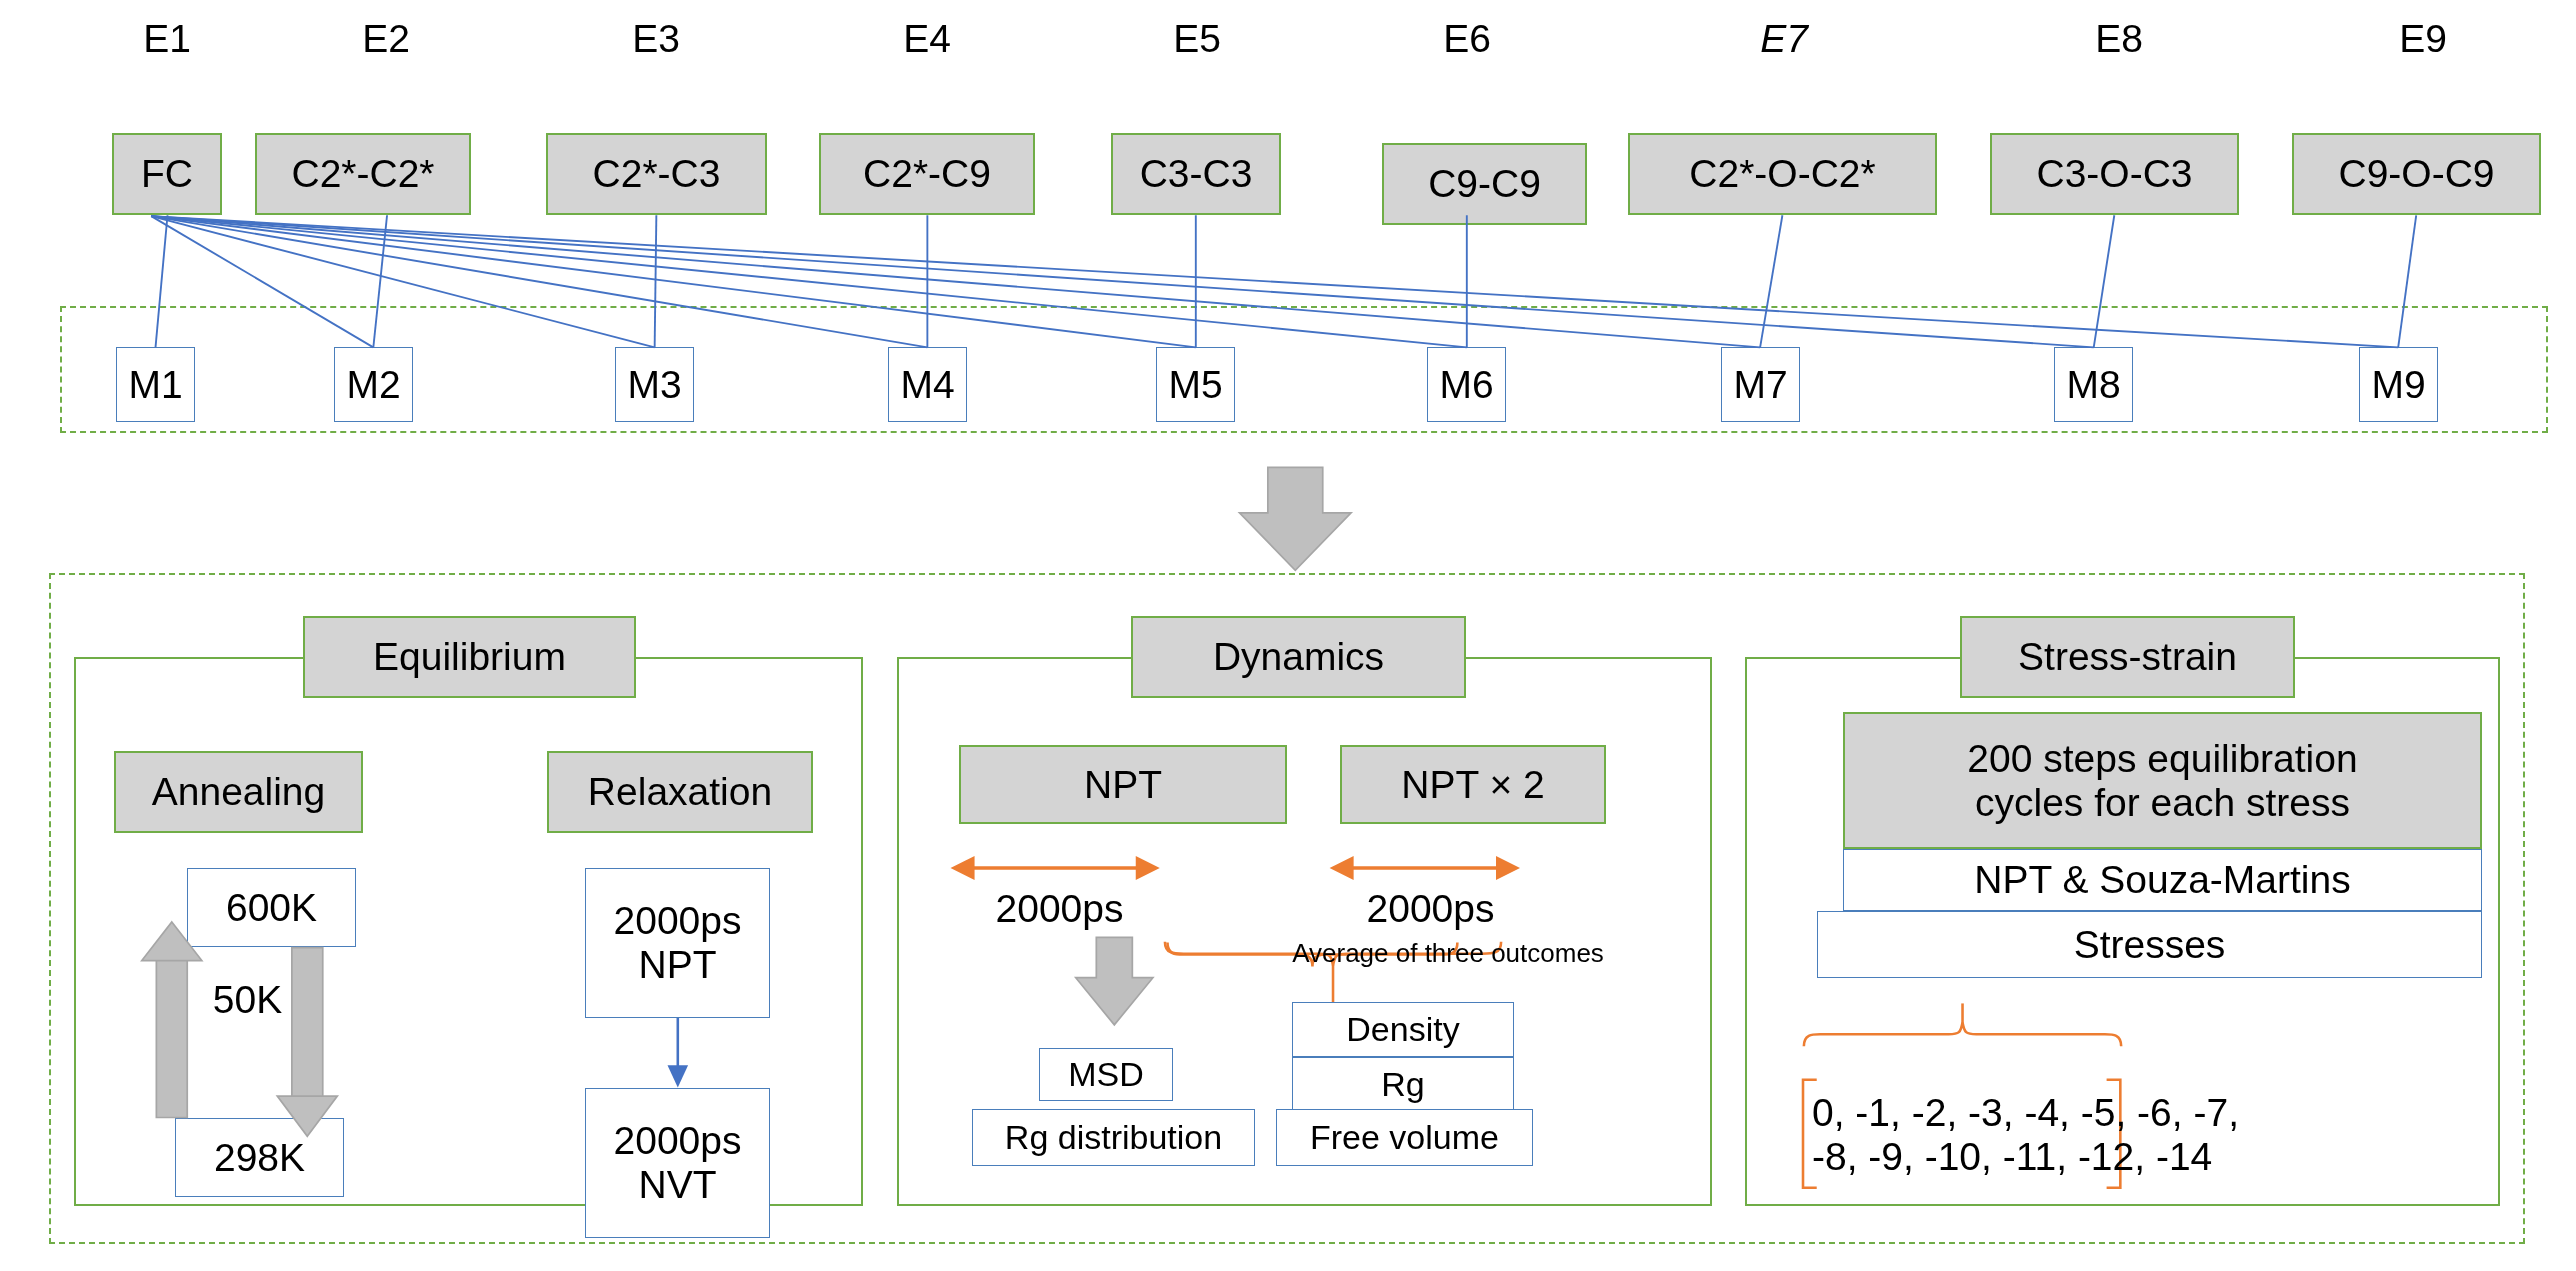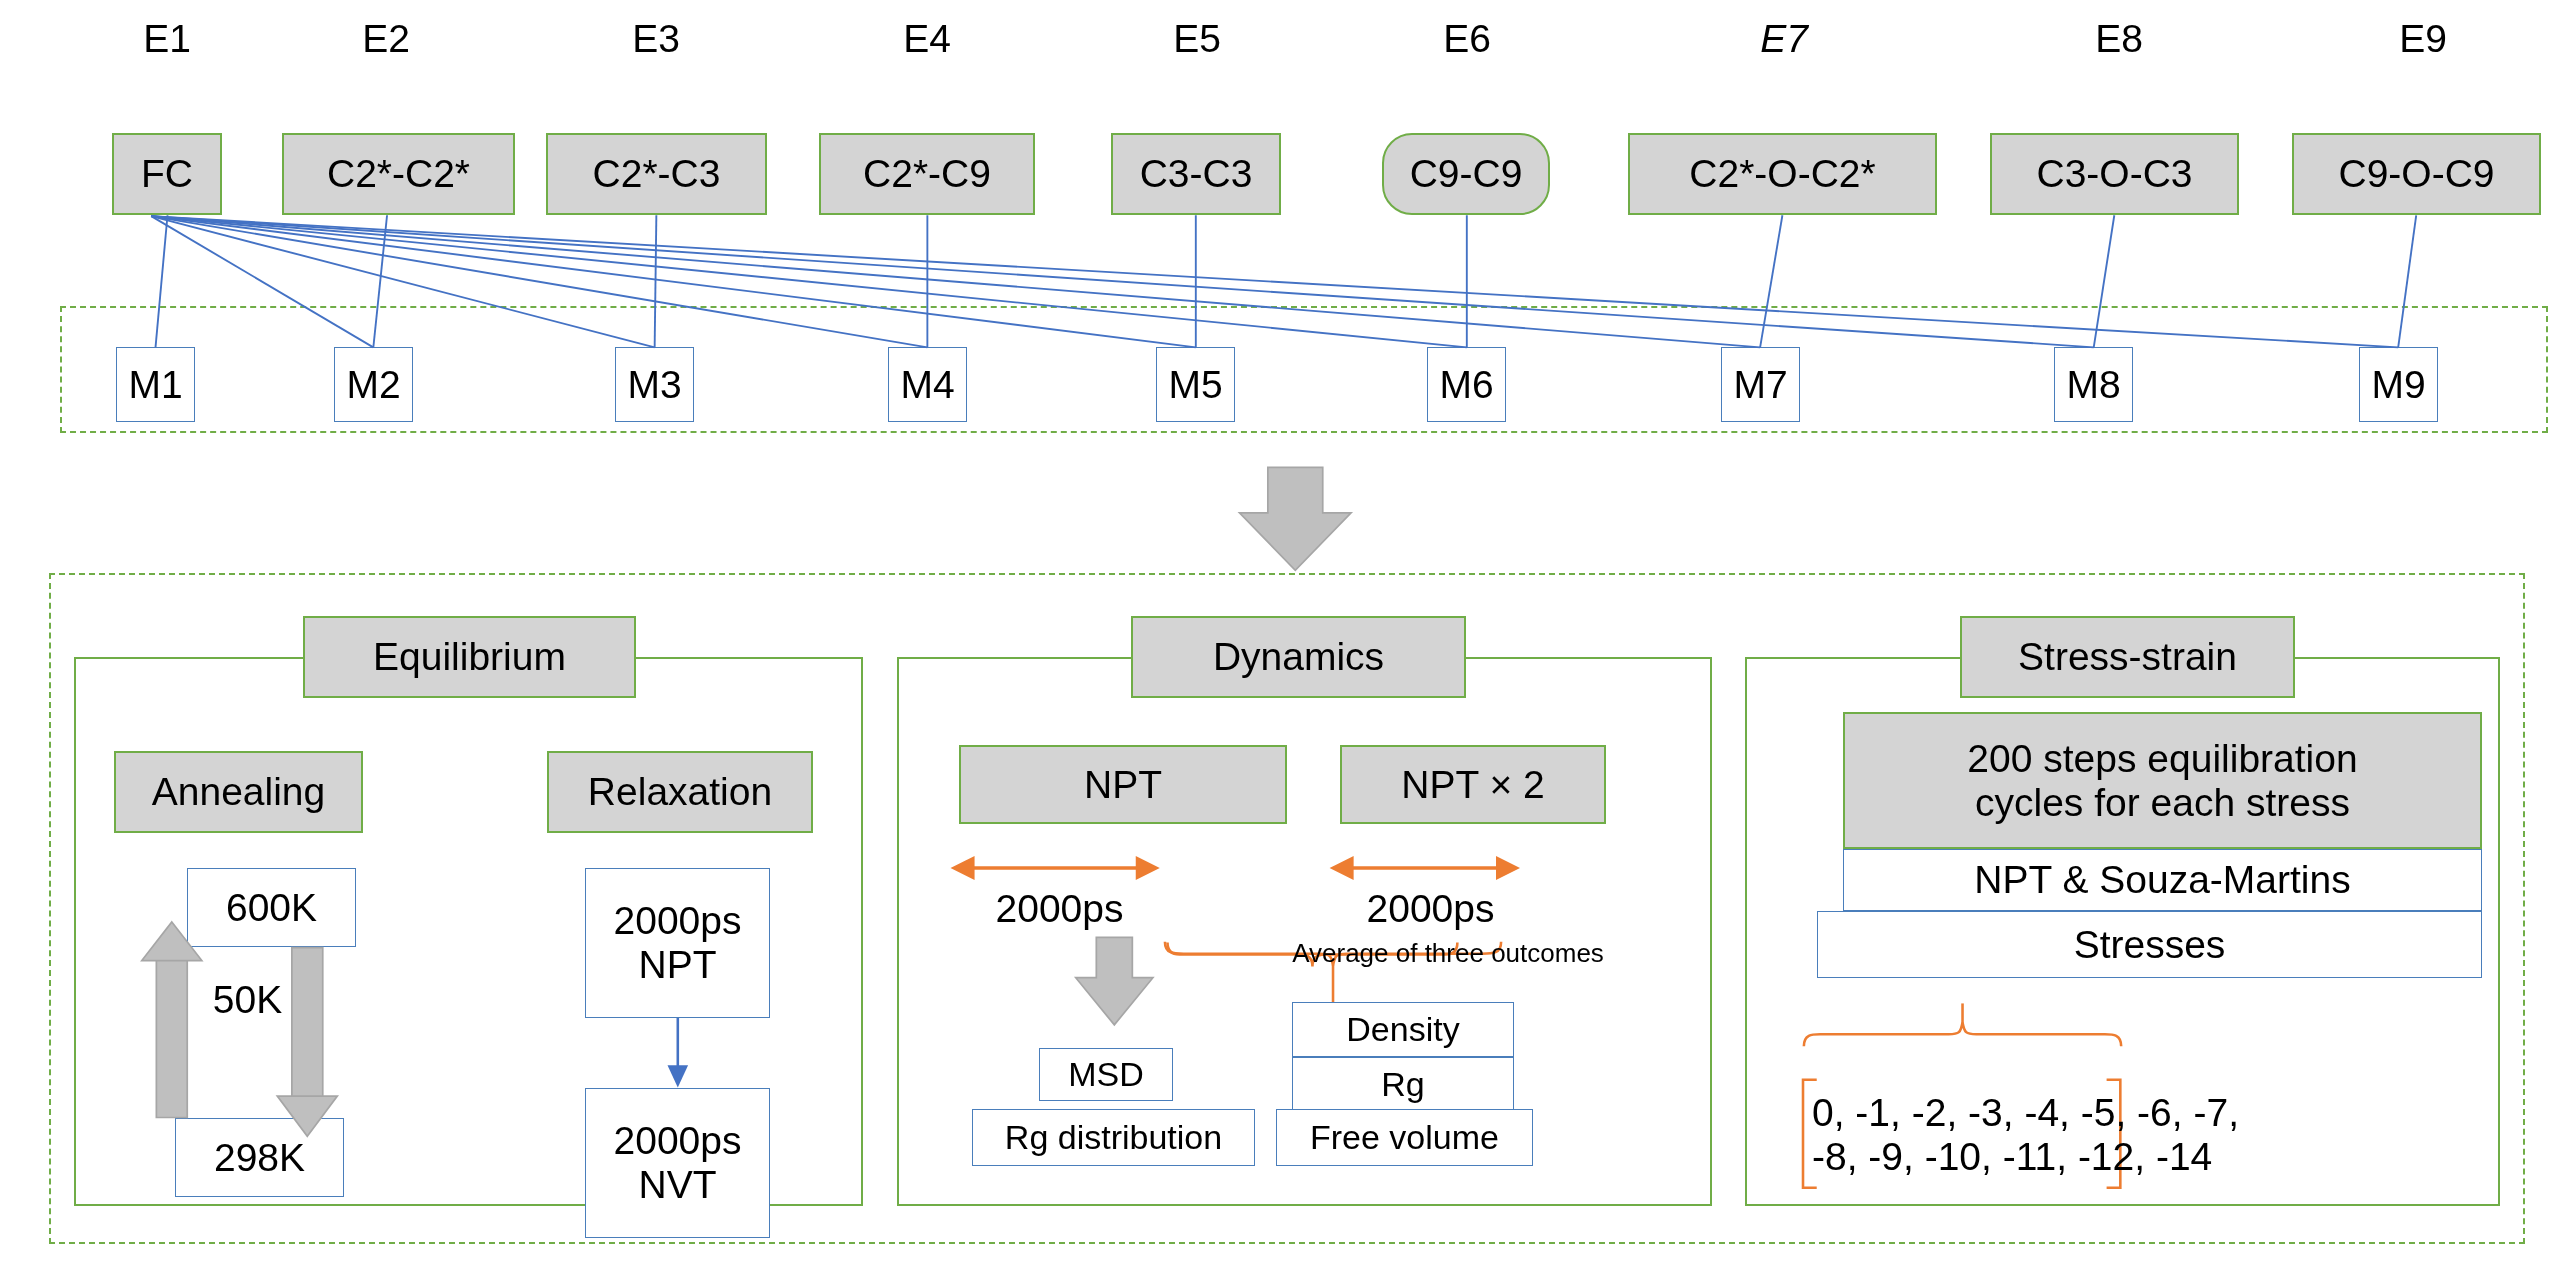--- a/index.html
+++ b/index.html
@@ -48,25 +48,25 @@
   <div class="abs plainlabel f46" style="left:313px;top:17px;width:146px;height:43px;">E2</div>
   <div class="abs plainlabel f46" style="left:583px;top:17px;width:146px;height:43px;">E3</div>
   <div class="abs plainlabel f46" style="left:854px;top:17px;width:146px;height:43px;">E4</div>
   <div class="abs plainlabel f46" style="left:1124px;top:17px;width:146px;height:43px;">E5</div>
   <div class="abs plainlabel f46" style="left:1394px;top:17px;width:146px;height:43px;">E6</div>
   <div class="abs plainlabel f46" style="left:1711px;top:17px;width:146px;height:43px;font-style:italic;">E7</div>
   <div class="abs plainlabel f46" style="left:2046px;top:17px;width:146px;height:43px;">E8</div>
   <div class="abs plainlabel f46" style="left:2350px;top:17px;width:146px;height:43px;">E9</div>
 
   <div class="abs gbox f46" style="left:112px;top:133px;width:110px;height:82px;">FC</div>
-  <div class="abs gbox f46" style="left:282px;top:133px;width:233px;height:82px;">C2*-C2*</div>
+  <div class="abs gbox f46" style="left:255px;top:133px;width:216px;height:82px;">C2*-C2*</div>
   <div class="abs gbox f46" style="left:546px;top:133px;width:221px;height:82px;">C2*-C3</div>
   <div class="abs gbox f46" style="left:819px;top:133px;width:216px;height:82px;">C2*-C9</div>
   <div class="abs gbox f46" style="left:1111px;top:133px;width:170px;height:82px;">C3-C3</div>
-  <div class="abs gbox f46" style="left:1382px;top:133px;width:168px;height:82px;border-radius:30px;">C9-C9</div>
+  <div class="abs gbox f46" style="left:1382px;top:143px;width:205px;height:82px;">C9-C9</div>
   <div class="abs gbox f46" style="left:1628px;top:133px;width:309px;height:82px;">C2*-O-C2*</div>
   <div class="abs gbox f46" style="left:1990px;top:133px;width:249px;height:82px;">C3-O-C3</div>
   <div class="abs gbox f46" style="left:2292px;top:133px;width:249px;height:82px;">C9-O-C9</div>
 
   <div class="abs dashed-group" style="left:60px;top:306px;width:2488px;height:127px;"></div>
 
   <div class="abs bbox f46" style="left:116px;top:347px;width:79px;height:75px;">M1</div>
   <div class="abs bbox f46" style="left:334px;top:347px;width:79px;height:75px;">M2</div>
   <div class="abs bbox f46" style="left:615px;top:347px;width:79px;height:75px;">M3</div>
   <div class="abs bbox f46" style="left:888px;top:347px;width:79px;height:75px;">M4</div>

